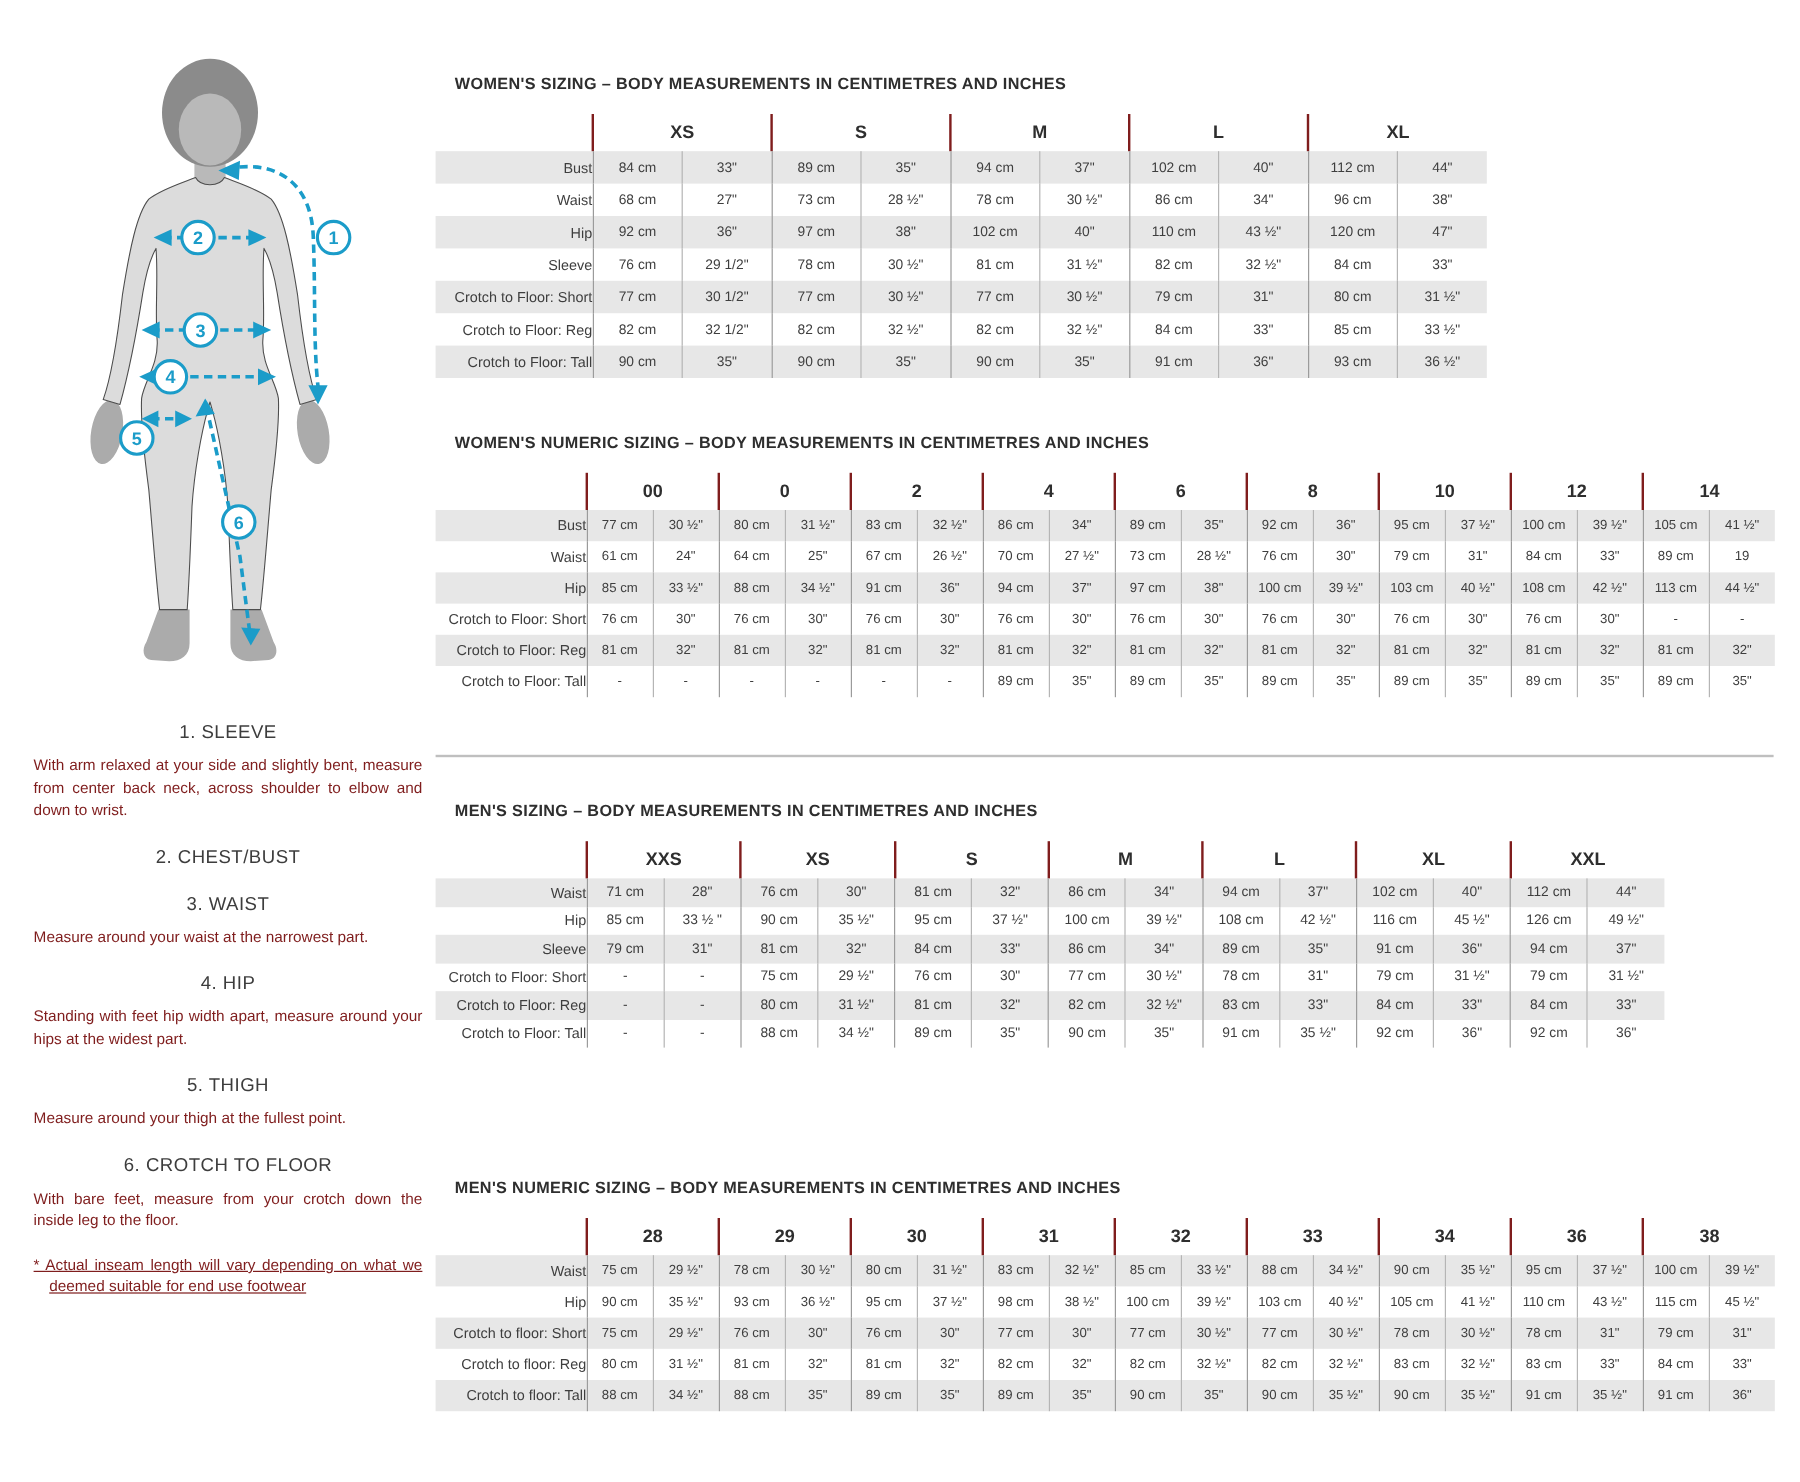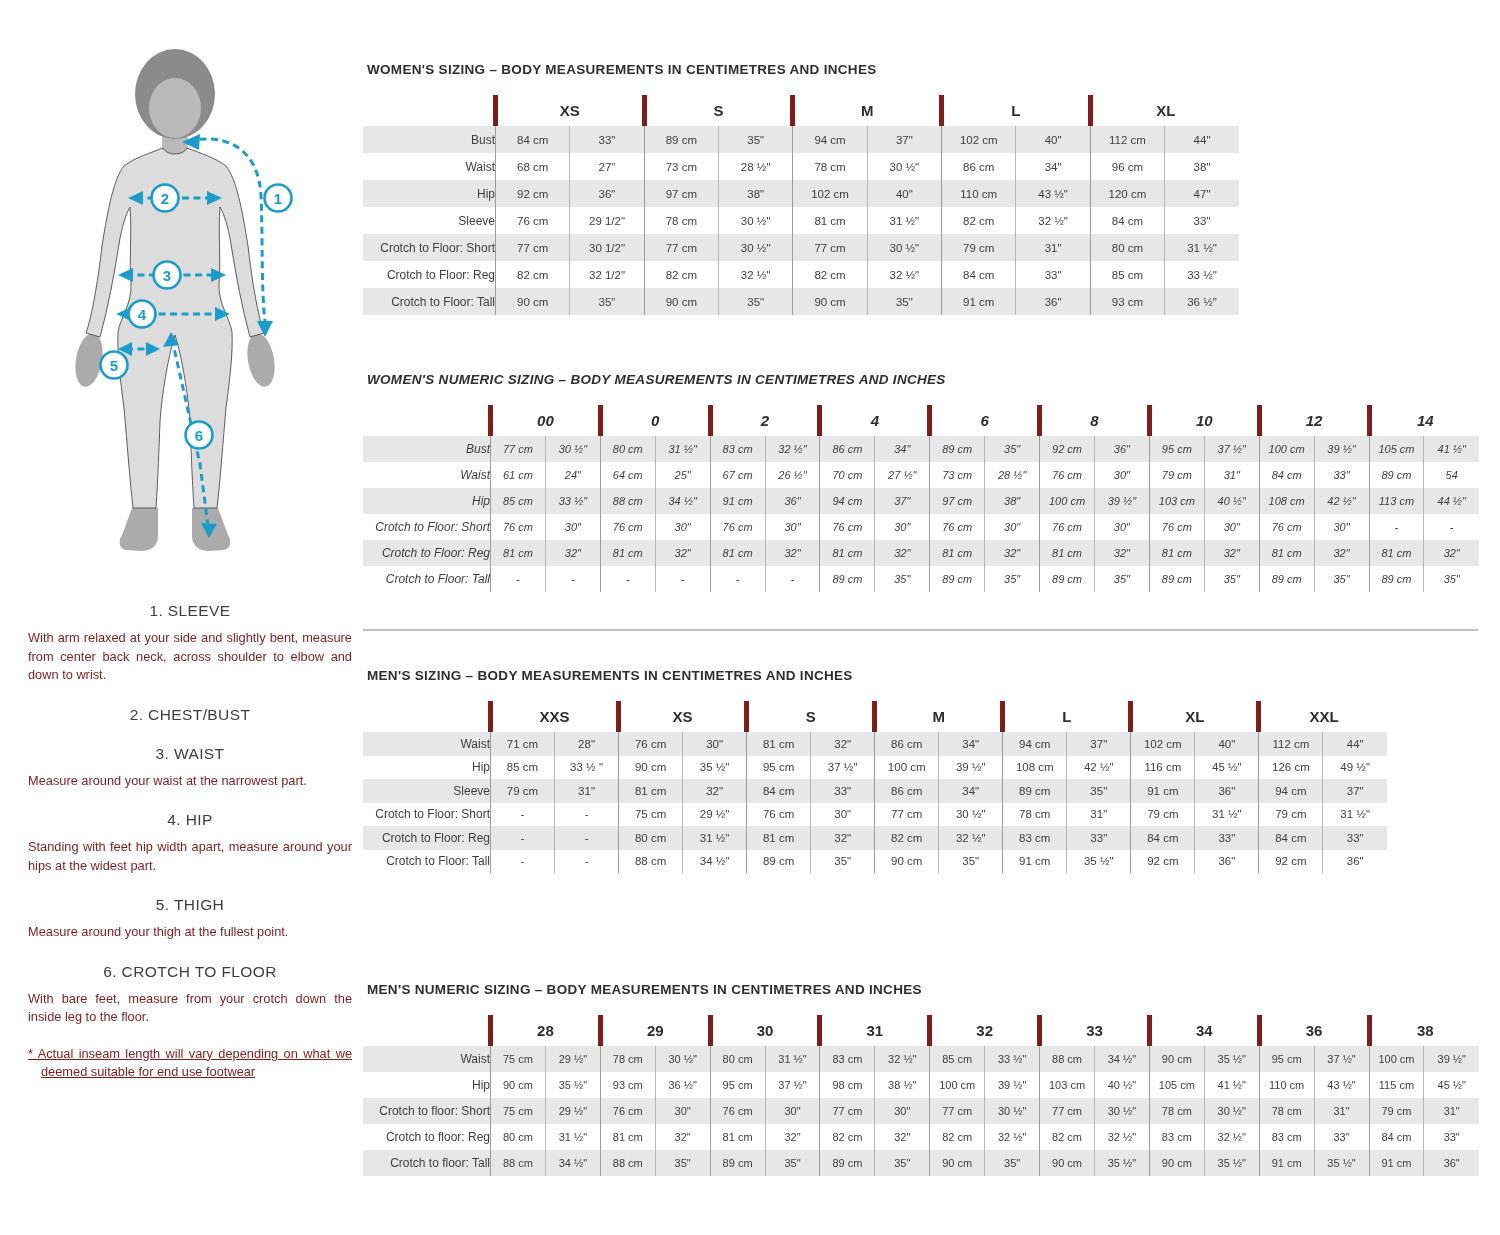--- a/index.html
+++ b/index.html
@@ -13,30 +13,30 @@
   .instructions{position:absolute;left:28px;top:602px;width:324px;}
   .instructions h3{font-size:15.5px;font-weight:400;letter-spacing:.4px;color:#3d3d3d;
                    margin:21px 0 9px 0;text-align:center;}
   .instructions h3:first-child{margin-top:0;}
   .instructions p{font-size:12.8px;line-height:1.45;margin:0;color:#7f1d1d;text-align:justify;}
   .footnote{margin-top:18px !important;padding-left:13px;text-indent:-13px;text-decoration:underline;}
 
   
   .tbl-sec{position:absolute;}
   .sec-1{left:363px;top:62px;width:876px;}
-  .sec-2{left:363px;top:372px;width:1116px;font-style:italic;}
+  .sec-2{left:363px;top:361px;width:1116px;}
   .sec-3{left:363px;top:668px;width:1024px;}
   .sec-4{left:363px;top:982px;width:1116px;}
-  .tbl-title{font-size:13.5px;font-weight:700;letter-spacing:.3px;color:#2e2e2e;margin:0 0 18px 4px;}
+  .tbl-title{font-size:13.5px;font-weight:700;letter-spacing:.3px;color:#2e2e2e;margin:0 0 18px 16px;}
   .divider{position:absolute;left:363px;top:629px;width:1115px;height:2px;background:#bfbfbf;}
 
   .tbl-wrap table{border-collapse:collapse;table-layout:fixed;width:100%;}
   .tbl-wrap th,.tbl-wrap td{padding:0;margin:0;}
   .tbl-wrap th.gh{font-size:15px;font-weight:700;color:#2e2e2e;text-align:center;
-                  border-left:5px solid #7f1d1d;height:31px;vertical-align:middle;}
+                  border-left:2px solid #7f1d1d;height:31px;vertical-align:middle;}
   .tbl-wrap th.corner{border:none;}
   .tbl-wrap tbody td{font-size:11.5px;color:#3e3e3e;text-align:center;vertical-align:middle;}
   .tbl-wrap td.lbl{text-align:right;padding-left:10px;font-size:12px;}
   .tbl-wrap td.cm{border-left:1px solid #9b9b9b;}
   .tbl-wrap td.in{border-left:1px solid #b5b5b5;}
   .tbl-wrap tbody tr:nth-child(odd){background:#e7e7e7;}
 
   .t1 th.corner{width:130px;} .t1 tbody td{height:27px;}
   .t2 th.corner{width:125px;} .t2 tbody td{height:26px;font-size:11px;}
   .t3 th.corner{width:125px;} .t3 tbody td{height:23.5px;}
@@ -322,21 +322,21 @@
               <td class="in">27 ½"</td>
               <td class="cm">73 cm</td>
               <td class="in">28 ½"</td>
               <td class="cm">76 cm</td>
               <td class="in">30"</td>
               <td class="cm">79 cm</td>
               <td class="in">31"</td>
               <td class="cm">84 cm</td>
               <td class="in">33"</td>
               <td class="cm">89 cm</td>
-              <td class="in">54</td>
+              <td class="in">19</td>
             </tr>
             <tr>
               <td class="lbl">Hip</td>
               <td class="cm">85 cm</td>
               <td class="in">33 ½"</td>
               <td class="cm">88 cm</td>
               <td class="in">34 ½"</td>
               <td class="cm">91 cm</td>
               <td class="in">36"</td>
               <td class="cm">94 cm</td>

